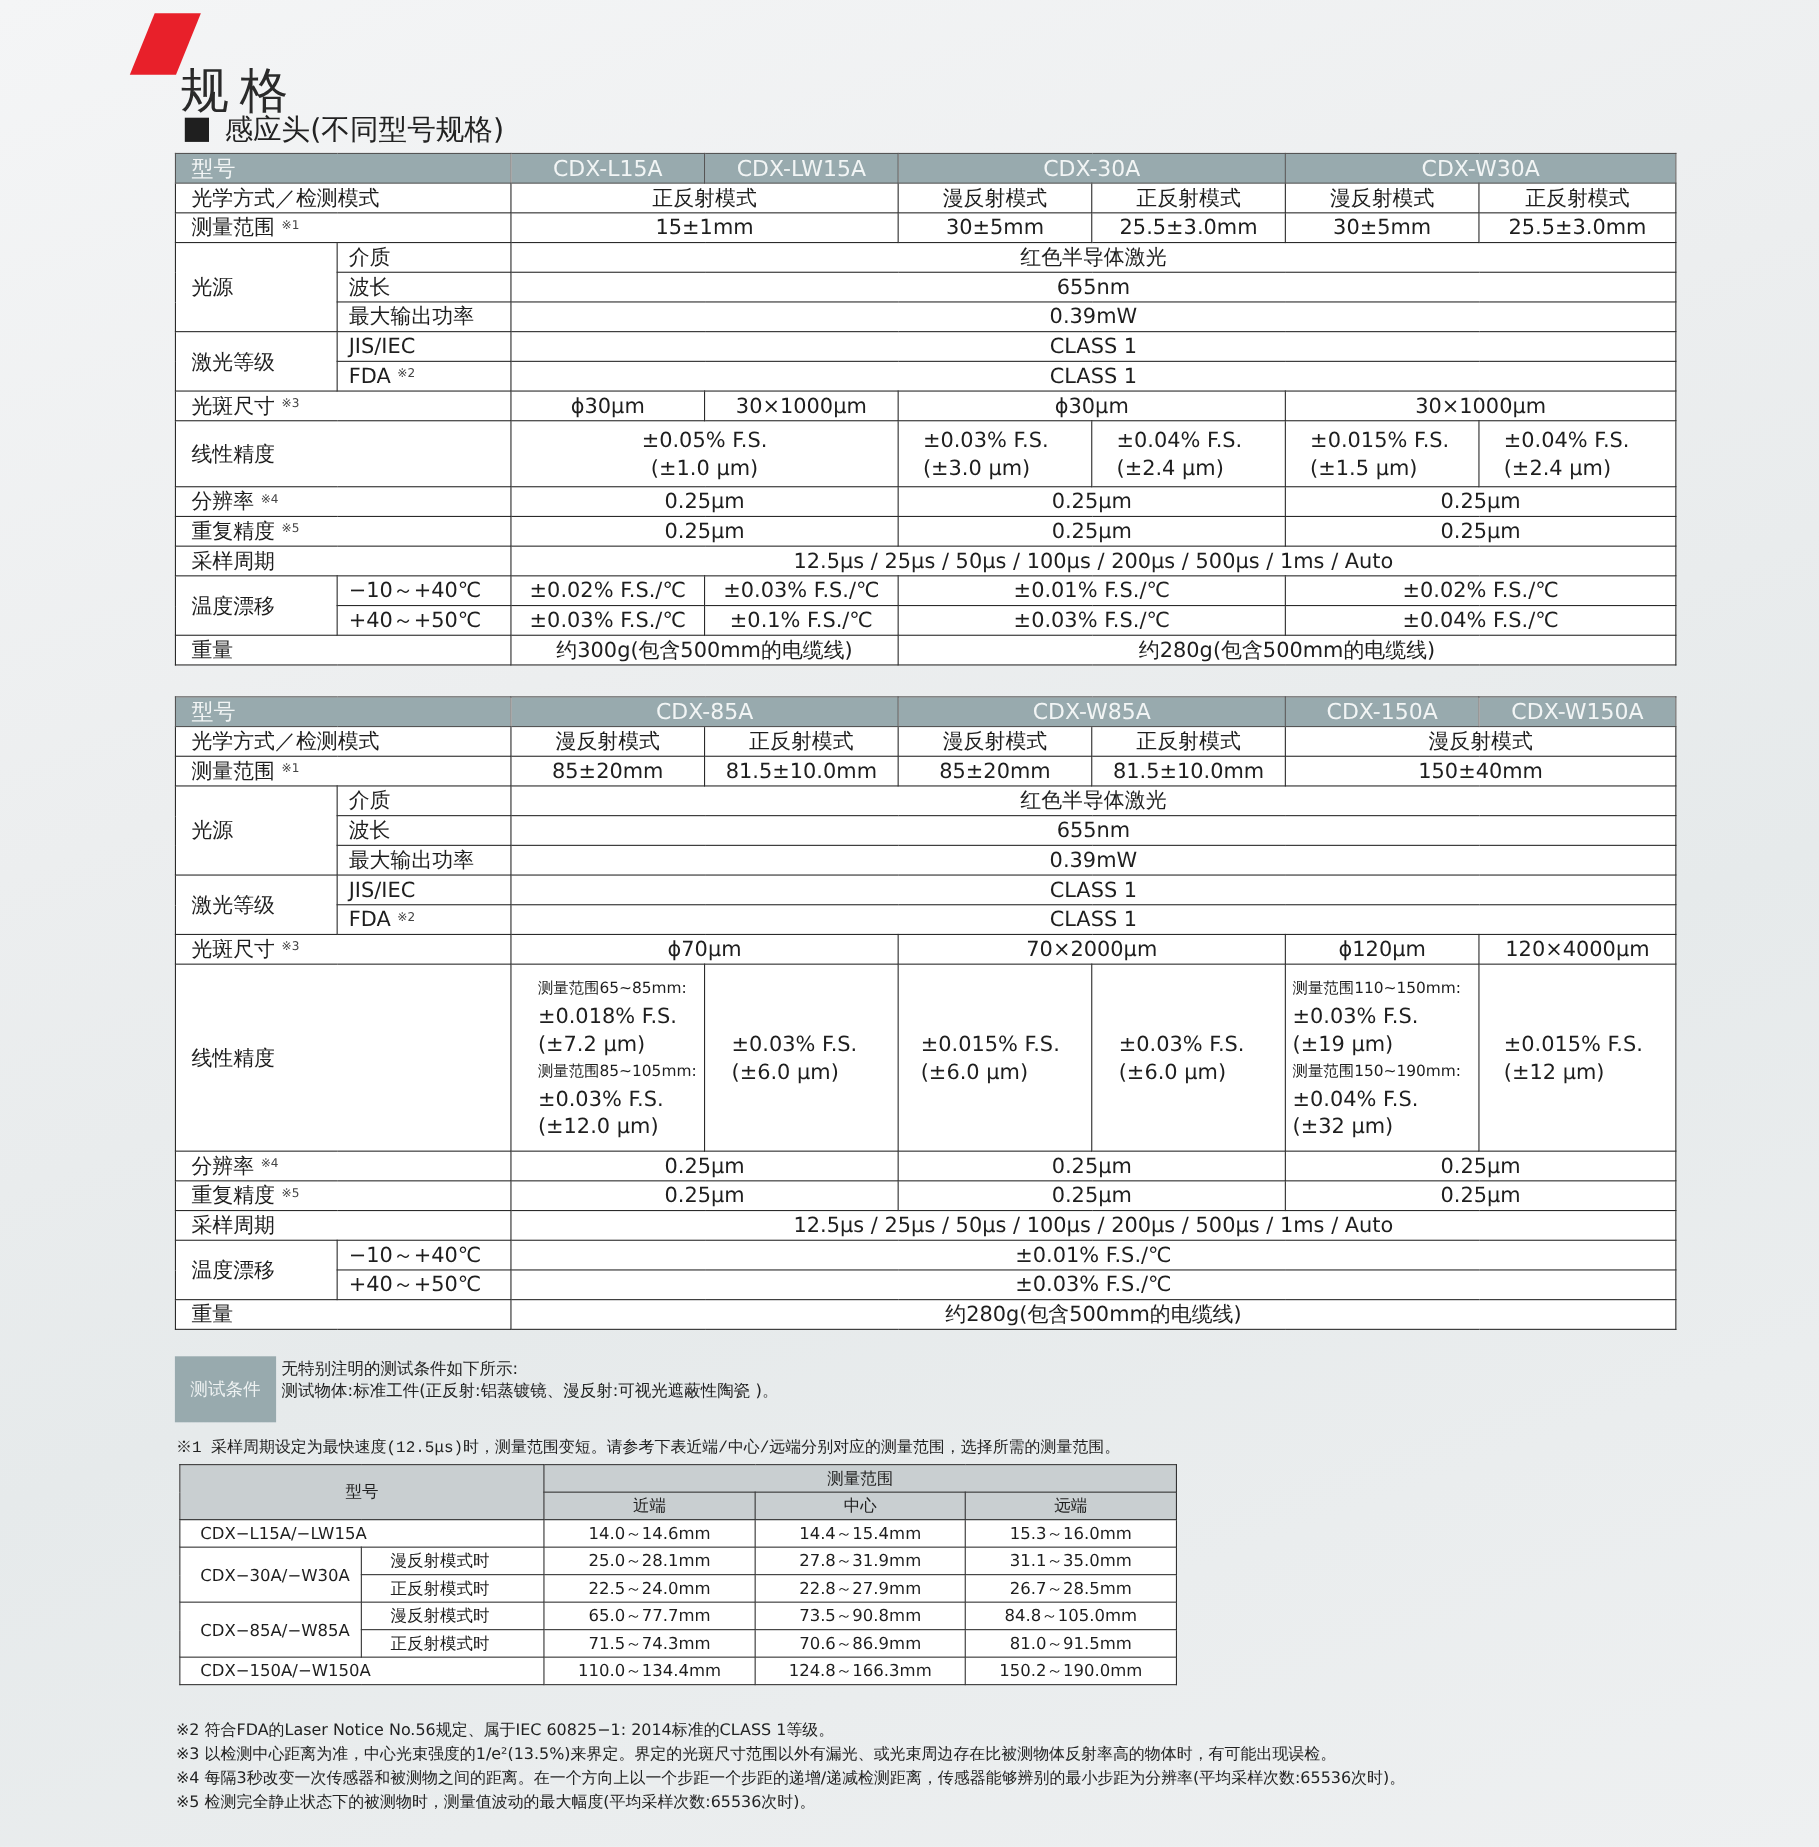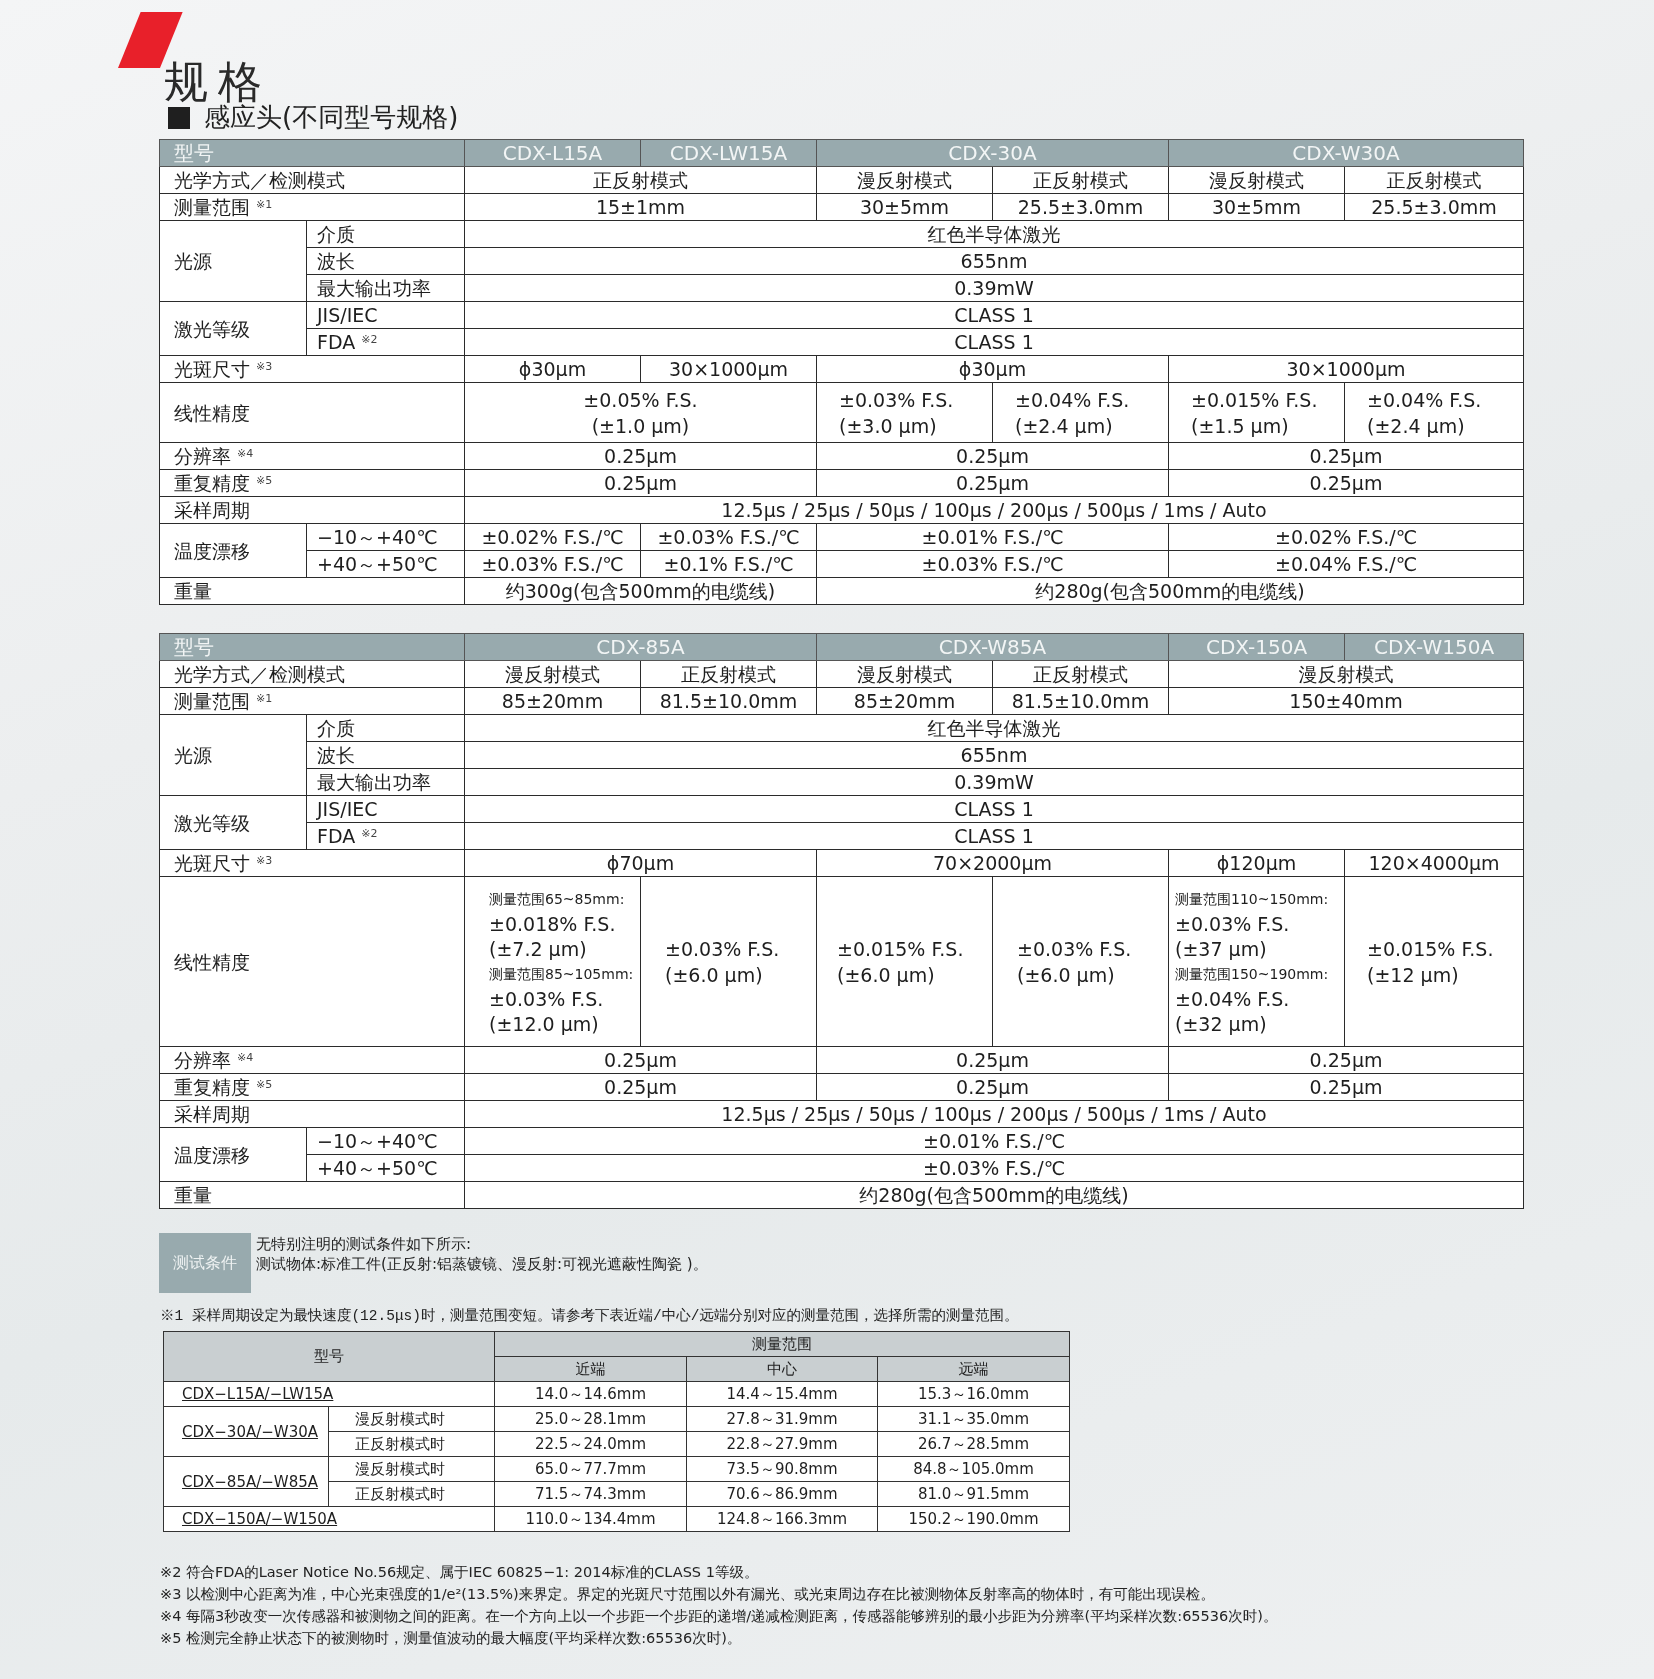--- a/index.html
+++ b/index.html
@@ -21,21 +21,21 @@
   table.spec td.multi{white-space:normal;line-height:26px;}
   table.spec td.mleft{white-space:normal;text-align:left;padding-left:24px;line-height:25px;}
   .note-small{font-size:14px;}
   sup{font-size:11px;vertical-align:top;position:relative;top:-2px;color:#444;margin-left:6px;}
   .cond-box{left:159px;top:1233px;width:92px;height:60px;background:#98aaae;color:#eef2f2;font-size:16px;display:flex;align-items:center;justify-content:center;}
   .cond-text{left:256px;top:1234px;font-size:15px;line-height:20px;color:#222;}
   .note{font-size:14.5px;color:#222;left:160px;}
   table.range{position:absolute;border-collapse:collapse;background:#fff;table-layout:fixed;}
   table.range td{border:1.2px solid #333;font-size:15px;height:24px;text-align:center;padding:0;white-space:nowrap;}
   table.range td.h{background:#c9cfd1;}
-  table.range td.l{text-align:left;padding-left:18px;text-decoration:underline;}
+  table.range td.l{text-align:left;padding-left:18px;}
   table.range td.sl{text-align:left;padding-left:26px;}
 </style>
 </head>
 <body>
 
 <div class="abs title-slash"></div>
 <div class="abs page-title">规格</div>
 <div class="abs section-title">
   <span class="section-square"></span>
   <span>感应头(不同型号规格)</span>
@@ -249,21 +249,21 @@
           <div>±0.015% F.S.</div>
           <div>(±6.0 μm)</div>
         </td>
     <td class="multi" style="text-align:left;padding-left:24px;">
           <div>±0.03% F.S.</div>
           <div>(±6.0 μm)</div>
         </td>
     <td class="mleft" style="padding-left:6px;">
       <div class="note-small">测量范围110~150mm:</div>
       <div>±0.03% F.S.</div>
-      <div>(±37 μm)</div>
+      <div>(±19 μm)</div>
       <div class="note-small">测量范围150~190mm:</div>
       <div>±0.04% F.S.</div>
       <div>(±32 μm)</div>
     </td>
     <td class="multi" style="text-align:left;padding-left:22px;">
           <div>±0.015% F.S.</div>
           <div>(±12 μm)</div>
         </td>
   </tr>
   <tr>

